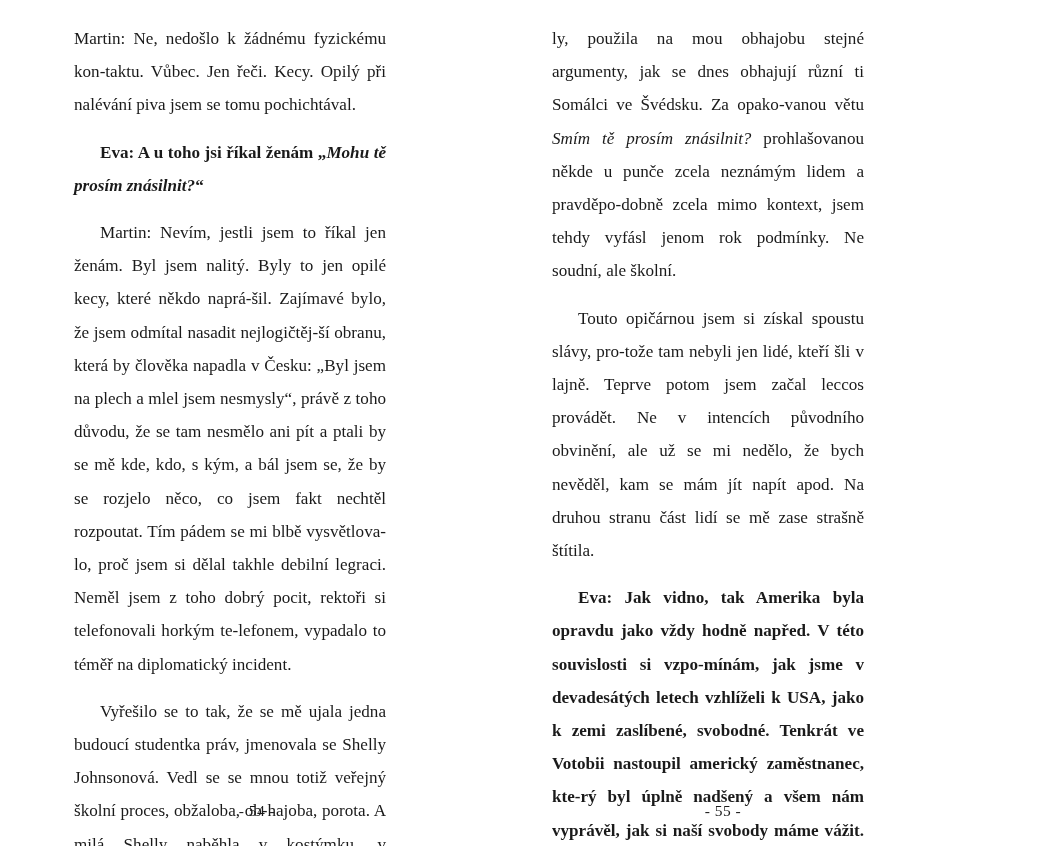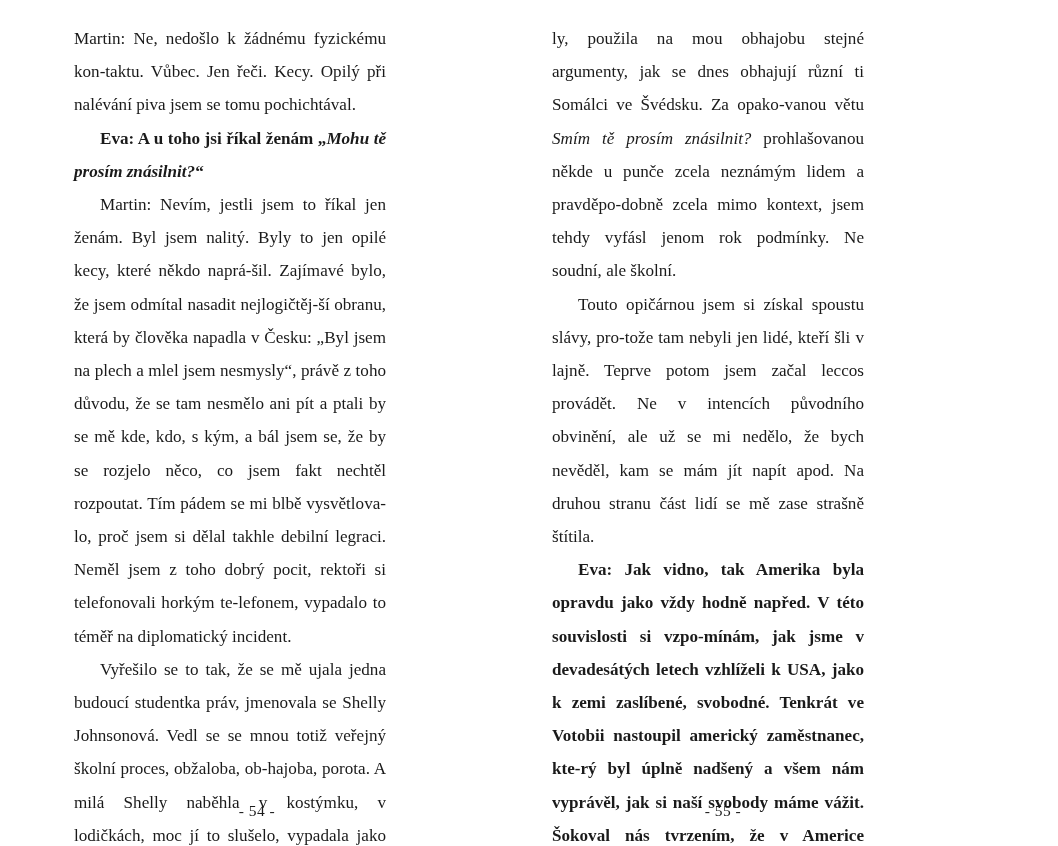--- a/index.html
+++ b/index.html
@@ -35,20 +35,21 @@
     line-height: 33.2px;
     text-align: justify;
     text-justify: inter-word;
     hyphens: manual;
   }
   p {
     margin: 0 0 0 0;
     text-indent: 26px;
   }
   p + p {
+    margin-top: 14px;
   }
   p.noindent { text-indent: 0; }
   em, .ital {
   }
   p.bold-para {
     font-weight: bold;
   }
   p.bold-para em { font-style: italic; font-weight: bold; }
 
   .folio {

